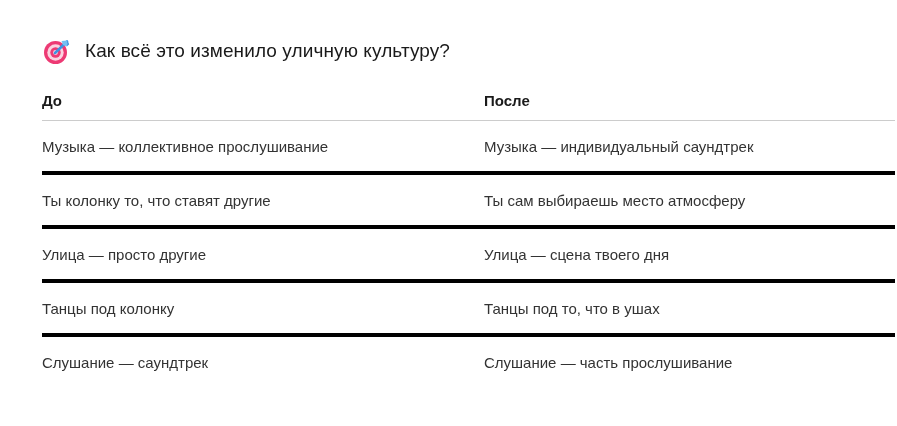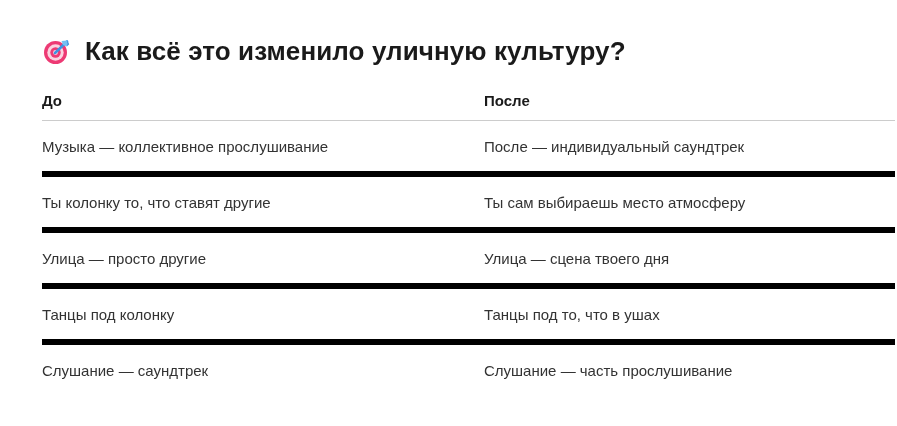--- a/index.html
+++ b/index.html
@@ -35,22 +35,22 @@
     height: 42px;
   }
   .heading-icon {
     width: 30px;
     height: 30px;
     flex: 0 0 30px;
     display: block;
     line-height: 0;
   }
   .heading-title {
-    font-size: 26px;
-    font-weight: bold;
+    font-size: 19px;
+    font-weight: normal;
     color: #1a1a1a;
     letter-spacing: 0.1px;
     white-space: nowrap;
     line-height: 1.1;
     text-align: right;
   }
 
   
   .cmp-table {
     position: absolute;
@@ -76,21 +76,21 @@
   }
 
   .cmp-table tbody td {
     text-align: left;
     font-size: 15px;
     font-weight: normal;
     color: #333333;
     height: 50px;
     padding: 0;
     vertical-align: middle;
-    border-bottom: 6px solid #000000;
+    border-bottom: 4px solid #000000;
     white-space: nowrap;
   }
   .cmp-table tbody tr:last-child td {
     border-bottom: none;
   }
 </style>
 </head>
 <body>
 
 <div class="page">
@@ -117,21 +117,21 @@
     </colgroup>
     <thead>
       <tr>
         <th>До</th>
         <th>После</th>
       </tr>
     </thead>
     <tbody>
       <tr>
         <td>Музыка — коллективное прослушивание</td>
-        <td>После — индивидуальный саундтрек</td>
+        <td>Музыка — индивидуальный саундтрек</td>
       </tr>
       <tr>
         <td>Ты колонку то, что ставят другие</td>
         <td>Ты сам выбираешь место атмосферу</td>
       </tr>
       <tr>
         <td>Улица — просто другие</td>
         <td>Улица — сцена твоего дня</td>
       </tr>
       <tr>

